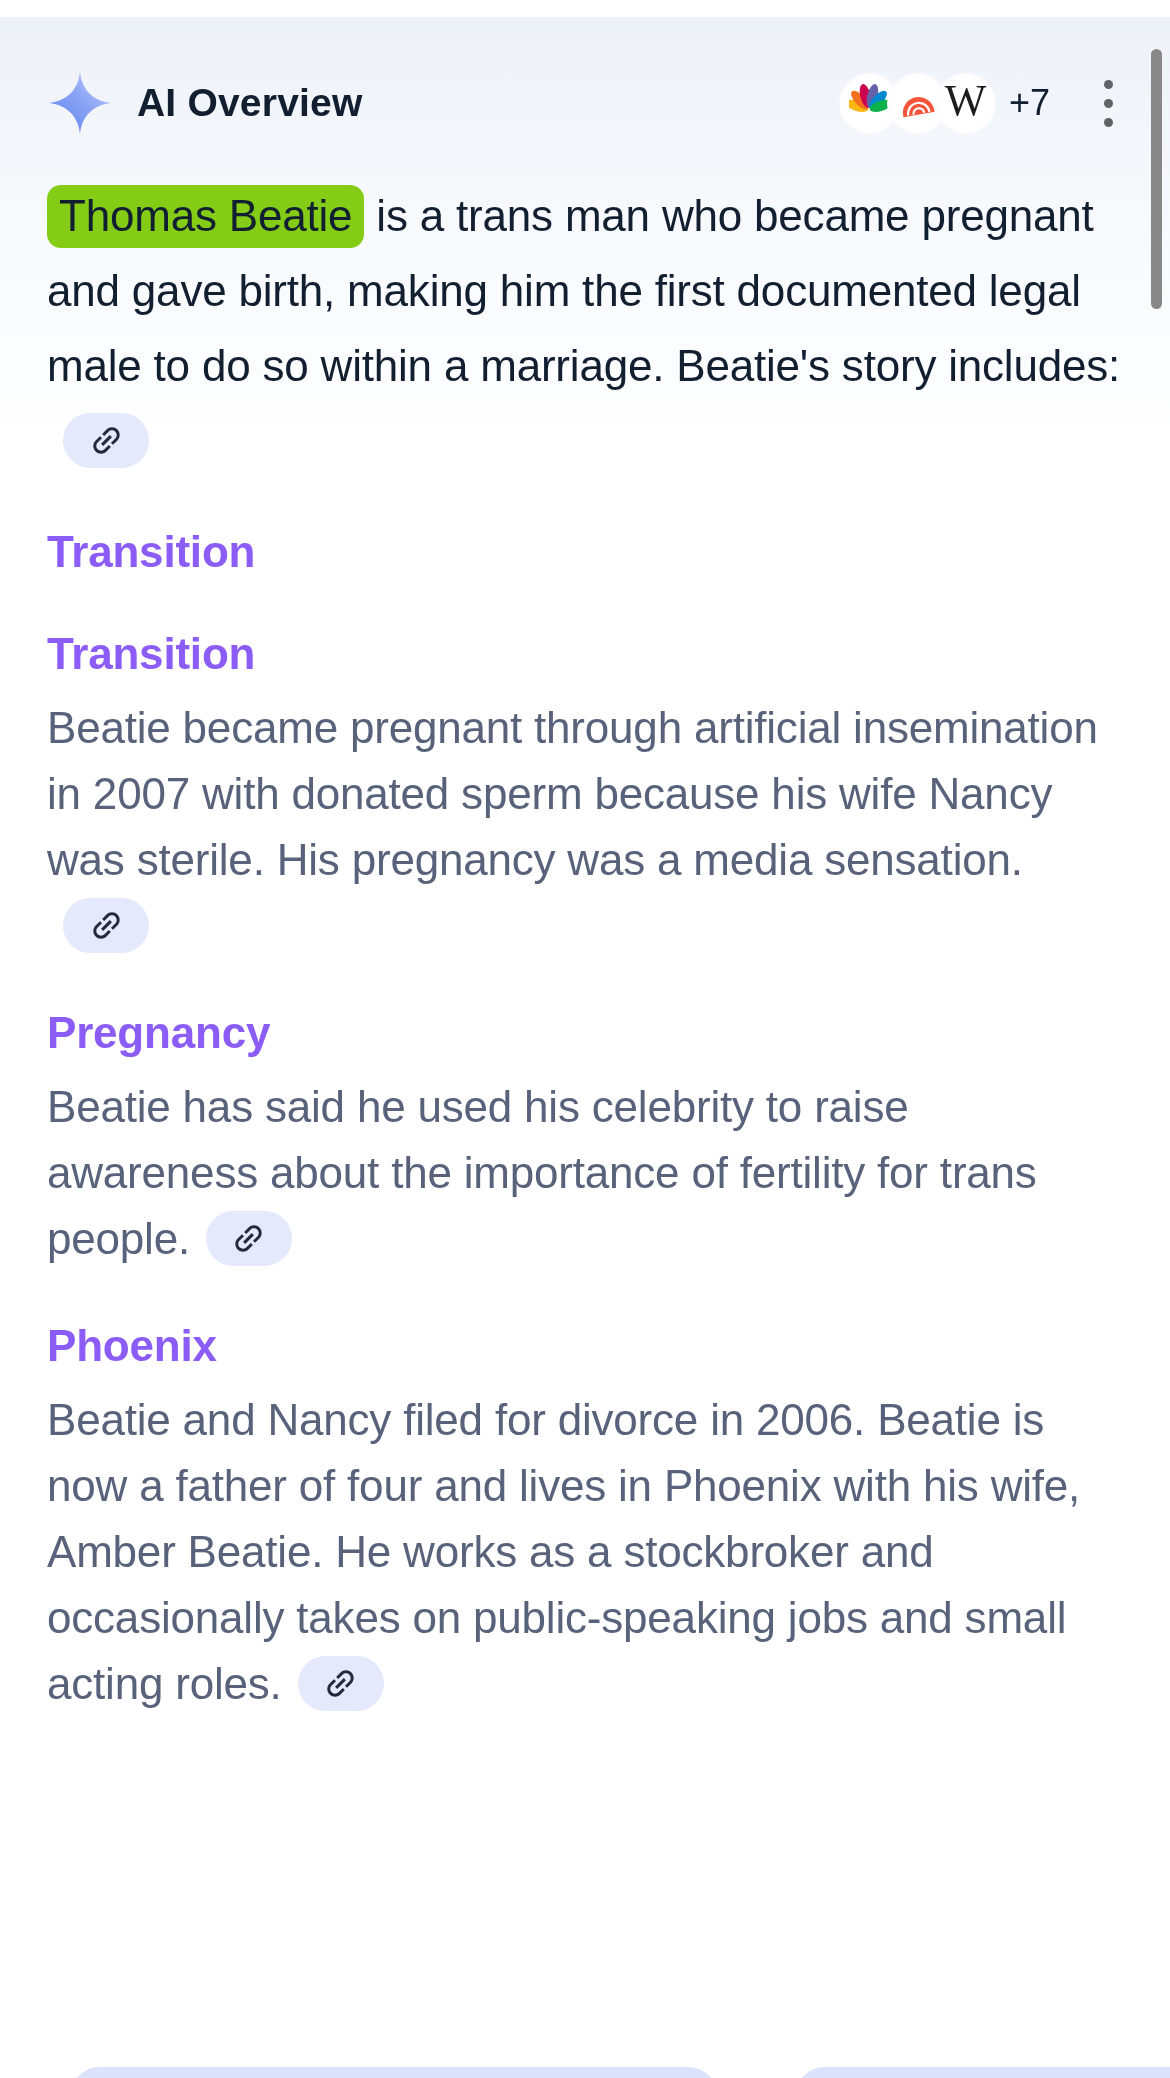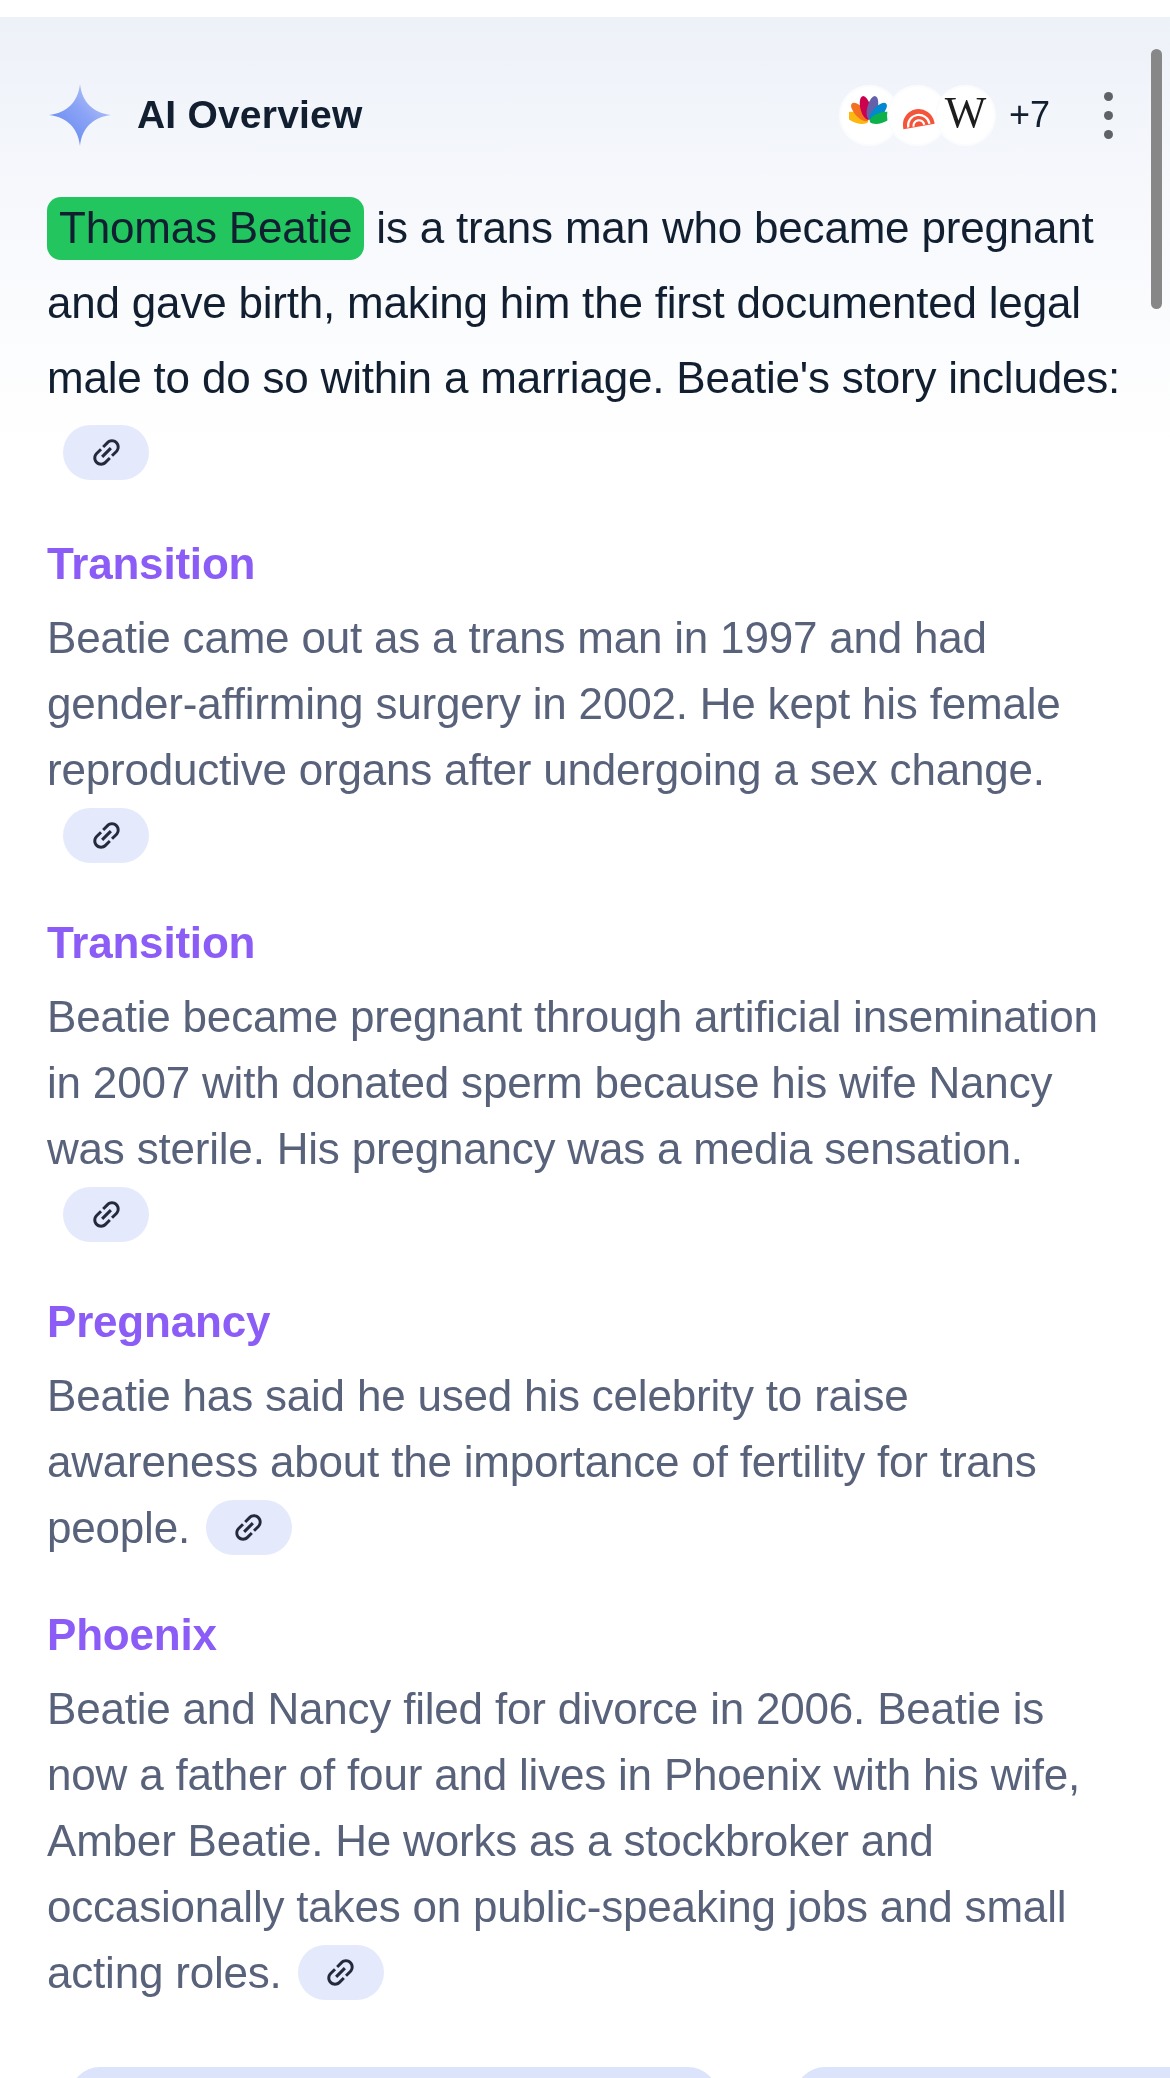--- a/index.html
+++ b/index.html
@@ -5,40 +5,40 @@
   html,body{margin:0;padding:0;background:#ffffff;}
   .screen{
     position:relative;width:1170px;height:2078px;background:#ffffff;
     overflow:hidden;font-family:"Liberation Sans",sans-serif;
   }
   .panel-bg{
     position:absolute;left:0;top:17px;width:1170px;height:430px;
     background:linear-gradient(180deg,#edf1f8 0%,#f6f8fc 40%,#ffffff 100%);
     pointer-events:none;
   }
-  .content{position:absolute;left:47px;top:16px;width:1076px;}
+  .content{position:absolute;left:47px;top:4px;width:1076px;}
   
   .hdr{margin-top:66px;display:flex;align-items:center;height:66px;position:relative;}
   .sparkle{width:62px;height:66px;flex:0 0 auto;margin-left:2px;}
   .title{margin-left:26px;font-size:39px;font-weight:700;color:#111f31;letter-spacing:.2px;}
   .src{margin-left:auto;display:flex;align-items:center;}
   .favicon{
     width:57px;height:57px;border-radius:50%;background:#ffffff;
     display:flex;align-items:center;justify-content:center;
     box-shadow:0 0 0 2px #fbfcfe;position:relative;
   }
   .favicon + .favicon{margin-left:-9px;}
   .favicon svg{width:40px;height:40px;}
   .wiki-w{font-family:"Liberation Serif",serif;font-size:44px;line-height:1;color:#1d1d1d;transform:translateY(-2px);}
   .more{margin-left:15px;font-size:36px;font-weight:500;color:#111f31;}
   .dots{margin-left:54px;margin-right:10px;display:flex;flex-direction:column;gap:10px;cursor:pointer;}
   .dots i{width:9px;height:9px;border-radius:50%;background:#5f6368;display:block;}
   
   .intro{margin:42px 0 0;font-size:44px;line-height:75px;color:#111f31;letter-spacing:-.2px;}
-  .hl{background:#22c55e;border-radius:14px;padding:6px 12px 8px;box-decoration-break:clone;-webkit-box-decoration-break:clone;}
+  .hl{background:#84cc16;border-radius:14px;padding:6px 12px 8px;box-decoration-break:clone;-webkit-box-decoration-break:clone;}
   
   h3.sec{margin:46px 0 13px;font-size:44px;line-height:56px;font-weight:700;color:#8b5cf6;letter-spacing:-.2px;}
   p.body{margin:0;font-size:44px;line-height:66px;color:#59627b;letter-spacing:-.2px;}
   
   .chip{
     display:inline-flex;align-items:center;justify-content:center;
     width:86px;height:55px;border-radius:28px;background:#e4e9fc;
     vertical-align:middle;margin-left:16px;position:relative;top:-4px;cursor:pointer;
   }
   .chip svg{width:37px;height:37px;}
@@ -107,25 +107,20 @@
       </div>
     </div>
 
     <p class="intro"><span class="hl">Thomas Beatie</span><span> is a trans man who became pregnant and gave birth, making him the first documented legal male to do so within a marriage. Beatie's story includes:</span><span class="chip">
           <svg viewBox="0 0 24 24" aria-hidden="true">
             <path fill="#232b3a" transform="rotate(-45 12 12)" d="M3.9 12c0-1.71 1.39-3.1 3.1-3.1h4V7H7c-2.76 0-5 2.24-5 5s2.24 5 5 5h4v-1.9H7c-1.71 0-3.1-1.39-3.1-3.1zM8 13h8v-2H8v2zm9-6h-4v1.9h4c1.71 0 3.1 1.39 3.1 3.1s-1.39 3.1-3.1 3.1h-4V17h4c2.76 0 5-2.24 5-5s-2.24-5-5-5z"></path>
           </svg>
         </span></p>
 
     <h3 class="sec">Transition</h3>
-    <p class="body"><span>Beatie came out as a trans man in 1997 and had gender-affirming surgery in 2002. He kept his female reproductive organs after undergoing a sex change.</span><span class="chip">
-          <svg viewBox="0 0 24 24" aria-hidden="true">
-            <path fill="#232b3a" transform="rotate(-45 12 12)" d="M3.9 12c0-1.71 1.39-3.1 3.1-3.1h4V7H7c-2.76 0-5 2.24-5 5s2.24 5 5 5h4v-1.9H7c-1.71 0-3.1-1.39-3.1-3.1zM8 13h8v-2H8v2zm9-6h-4v1.9h4c1.71 0 3.1 1.39 3.1 3.1s-1.39 3.1-3.1 3.1h-4V17h4c2.76 0 5-2.24 5-5s-2.24-5-5-5z"></path>
-          </svg>
-        </span></p>
 
     <h3 class="sec">Transition</h3>
     <p class="body"><span>Beatie became pregnant through artificial insemination in 2007 with donated sperm because his wife Nancy was sterile. His pregnancy was a media sensation.</span><span class="chip">
           <svg viewBox="0 0 24 24" aria-hidden="true">
             <path fill="#232b3a" transform="rotate(-45 12 12)" d="M3.9 12c0-1.71 1.39-3.1 3.1-3.1h4V7H7c-2.76 0-5 2.24-5 5s2.24 5 5 5h4v-1.9H7c-1.71 0-3.1-1.39-3.1-3.1zM8 13h8v-2H8v2zm9-6h-4v1.9h4c1.71 0 3.1 1.39 3.1 3.1s-1.39 3.1-3.1 3.1h-4V17h4c2.76 0 5-2.24 5-5s-2.24-5-5-5z"></path>
           </svg>
         </span></p>
 
     <h3 class="sec">Pregnancy</h3>
     <p class="body"><span>Beatie has said he used his celebrity to raise awareness about the importance of fertility for trans people.</span><span class="chip">

